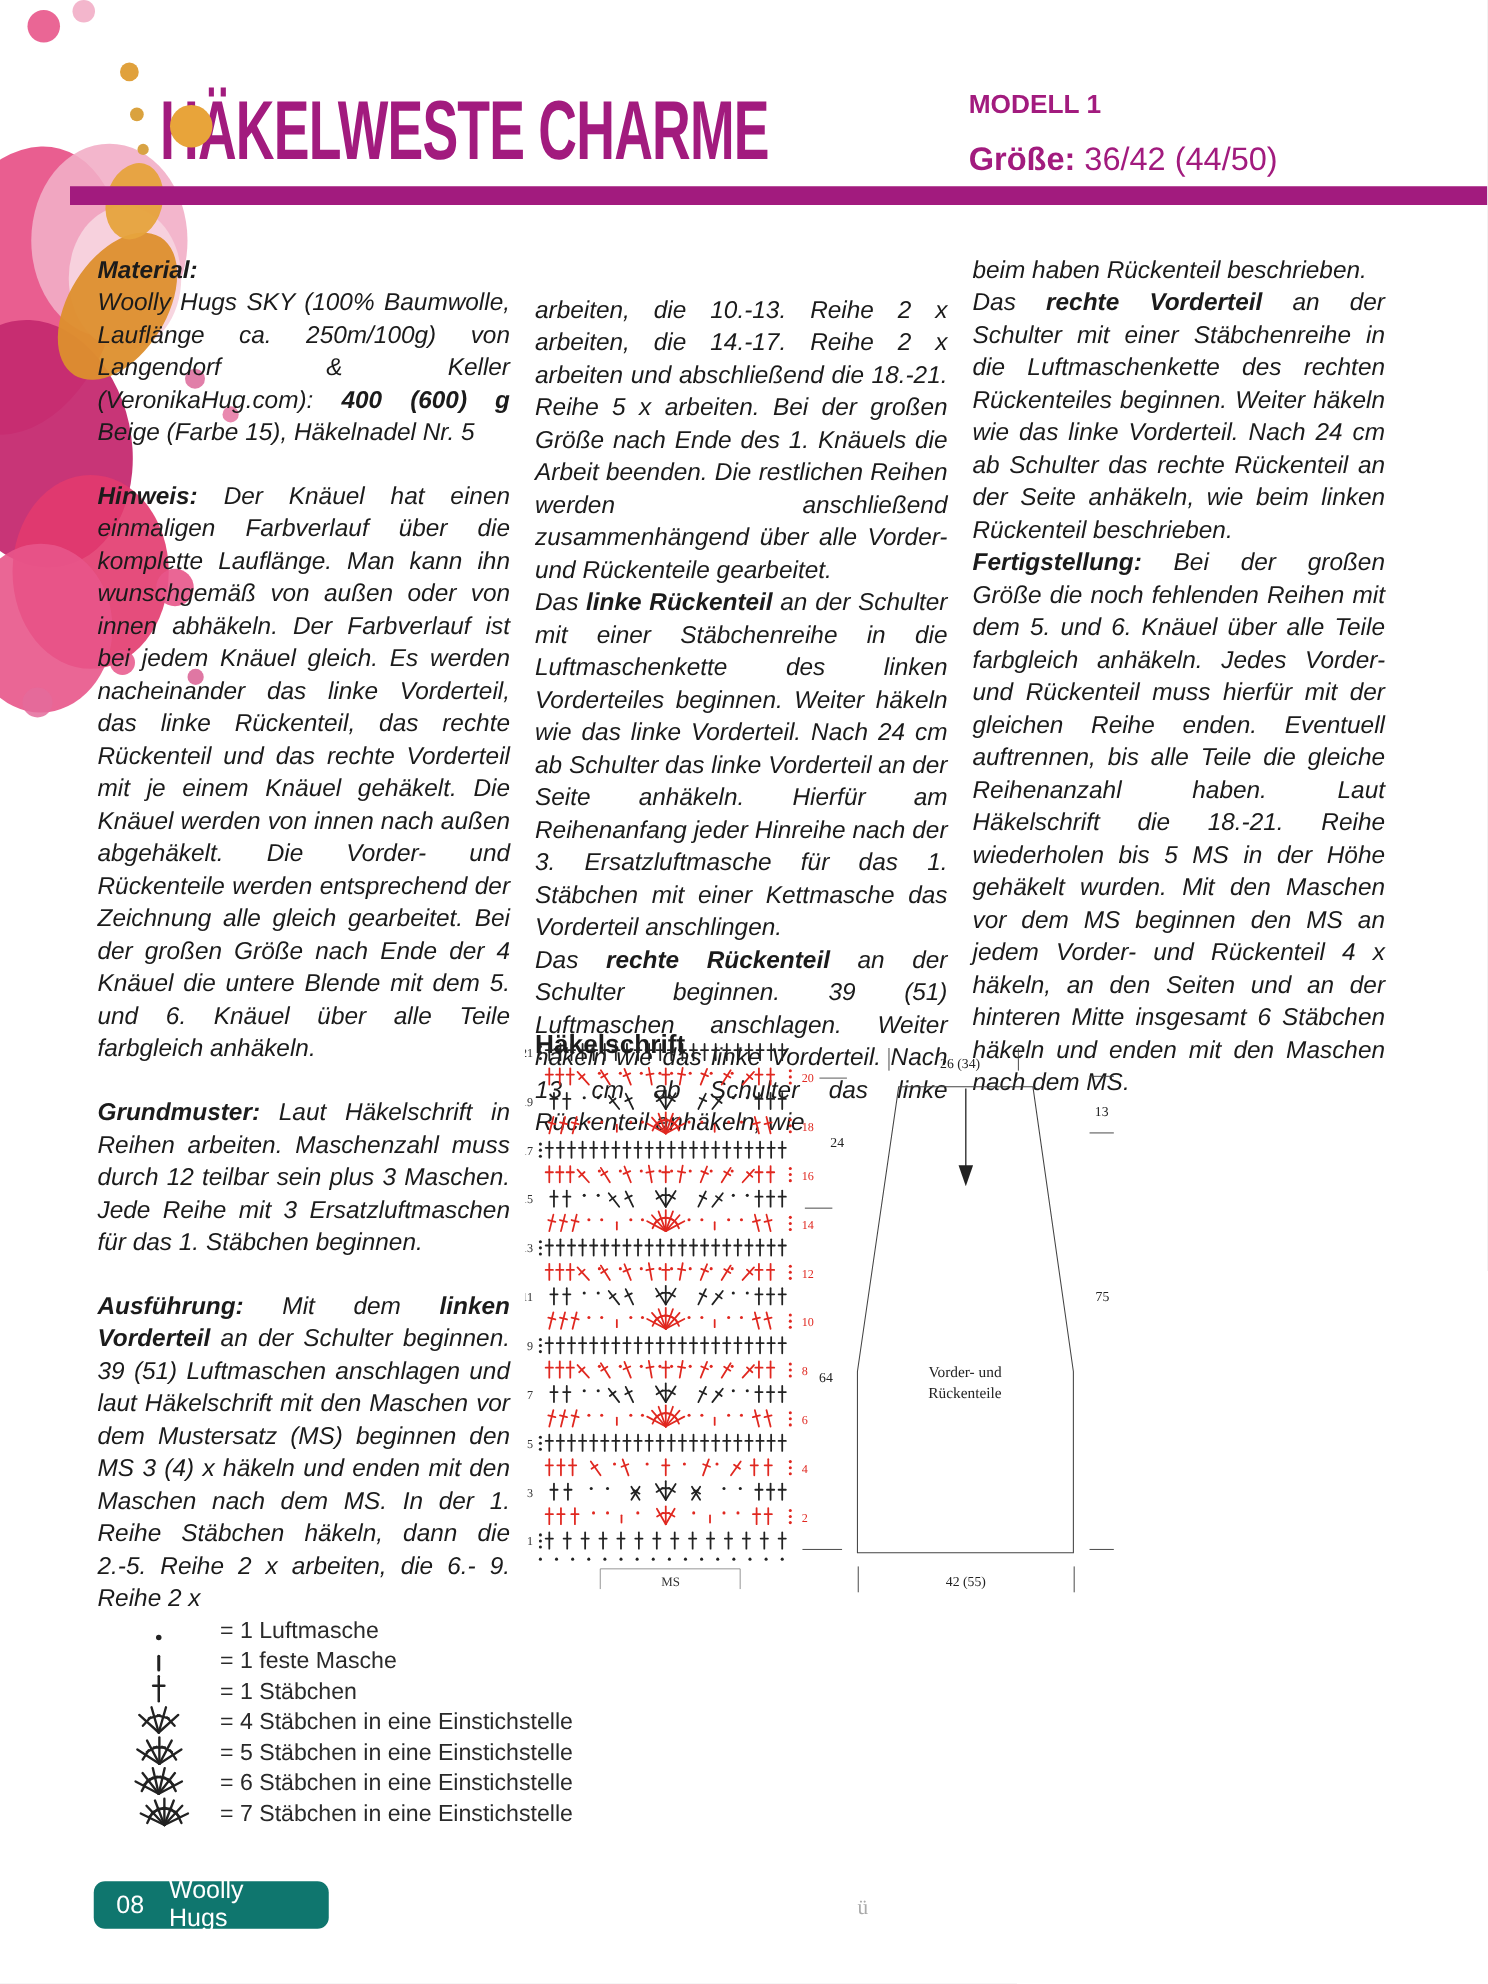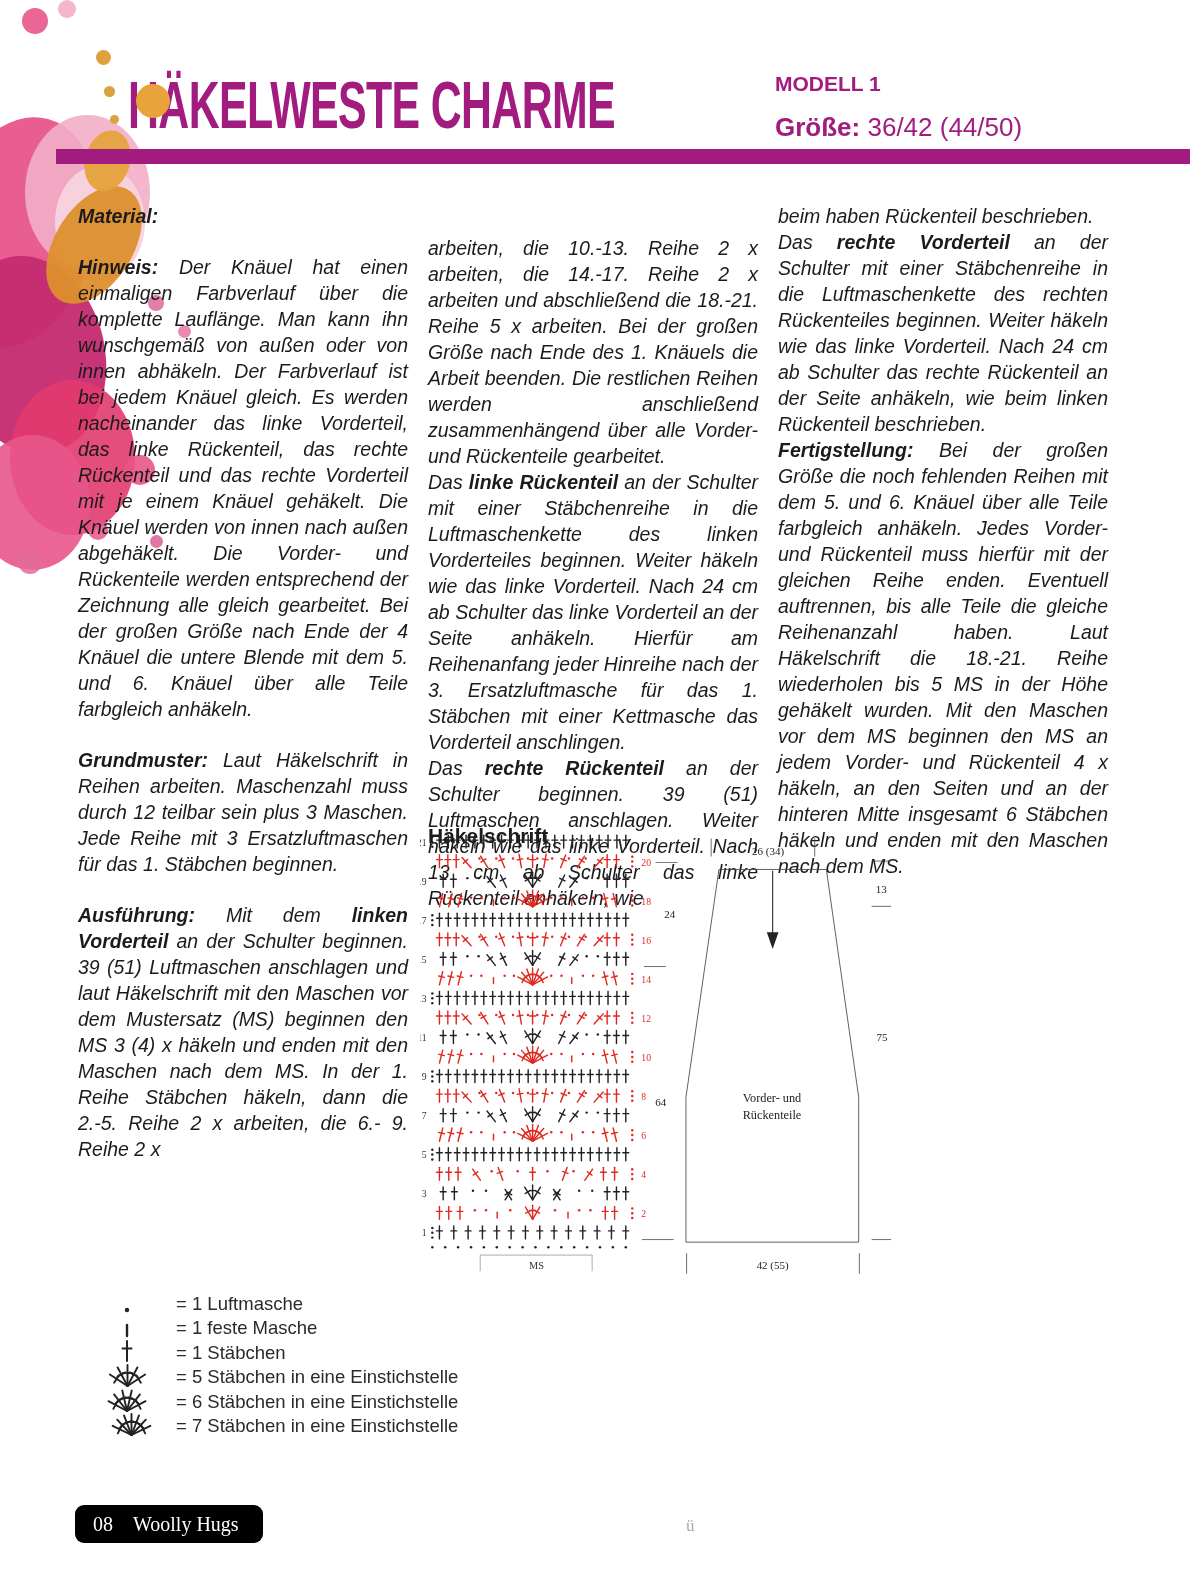--- a/index.html
+++ b/index.html
@@ -75,20 +75,21 @@
 
   <h1 class="title" style="color: rgb(162, 27, 126);">HÄKELWESTE CHARME</h1>
   <div class="model-info">
     <p class="model-line" style="color: rgb(162, 27, 126);">MODELL 1</p>
     <p class="size-line" style="color: rgb(162, 27, 126);"><b>Größe:</b> <span>36/42 (44/50)</span></p>
   </div>
   <div class="header-bar" style="background: rgb(162, 27, 126);"></div>
 
   <div class="col" id="col1">
       <p><b>Material:</b></p>
+      <p>Woolly Hugs SKY (100% Baumwolle, Lauflänge ca. 250m/100g) von Langendorf &amp; Keller (VeronikaHug.com): <b>400 (600) g</b> Beige (Farbe 15), Häkelnadel Nr. 5</p>
       <p class="gap"><b>Hinweis: </b>Der Knäuel hat einen einmaligen Farbverlauf über die komplette Lauflänge. Man kann ihn wunschgemäß von außen oder von innen abhäkeln. Der Farbverlauf ist bei jedem Knäuel gleich. Es werden nacheinander das linke Vorderteil, das linke Rückenteil, das rechte Rückenteil und das rechte Vorderteil mit je einem Knäuel gehäkelt. Die Knäuel werden von innen nach außen abgehäkelt. Die Vorder- und Rückenteile werden entsprechend der Zeichnung alle gleich gearbeitet. Bei der großen Größe nach Ende der 4 Knäuel die untere Blende mit dem 5. und 6. Knäuel über alle Teile farbgleich anhäkeln.</p>
       <p class="gap"><b>Grundmuster: </b>Laut Häkelschrift in Reihen arbeiten. Maschenzahl muss durch 12 teilbar sein plus 3 Maschen. Jede Reihe mit 3 Ersatzluftmaschen für das 1. Stäbchen beginnen.</p>
       <p class="gap"><b>Ausführung: </b>Mit dem <b>linken Vorderteil</b> an der Schulter beginnen. 39 (51) Luftmaschen anschlagen und laut Häkelschrift mit den Maschen vor dem Mustersatz (MS) beginnen den MS 3 (4) x häkeln und enden mit den Maschen nach dem MS. In der 1. Reihe Stäbchen häkeln, dann die 2.-5. Reihe 2 x arbeiten, die 6.- 9. Reihe 2 x</p>
     </div>
   <div class="col" id="col2">
       <p>arbeiten, die 10.-13. Reihe 2 x arbeiten, die 14.-17. Reihe 2 x arbeiten und abschließend die 18.-21. Reihe 5 x arbeiten. Bei der großen Größe nach Ende des 1. Knäuels die Arbeit beenden. Die restlichen Reihen werden anschließend zusammenhängend über alle Vorder- und Rückenteile gearbeitet.</p>
       <p>Das <b>linke Rückenteil</b> an der Schulter mit einer Stäbchenreihe in die Luftmaschenkette des linken Vorderteiles beginnen. Weiter häkeln wie das linke Vorderteil. Nach 24 cm ab Schulter das linke Vorderteil an der Seite anhäkeln. Hierfür am Reihenanfang jeder Hinreihe nach der 3. Ersatzluftmasche für das 1. Stäbchen mit einer Kettmasche das Vorderteil anschlingen.</p>
       <p>Das <b>rechte Rückenteil</b> an der Schulter beginnen. 39 (51) Luftmaschen anschlagen. Weiter häkeln wie das linke Vorderteil. Nach 13 cm ab Schulter das linke Rückenteil anhäkeln, wie</p>
     </div>
   <div class="col" id="col3">
@@ -1564,20 +1565,43 @@
               <g transform="rotate(0 7 24)">
                 <line x1="7" y1="24" x2="7" y2="4" stroke="#222222" stroke-width="2" stroke-linecap="round"></line>
                 <line x1="2.5" y1="11.6" x2="11.5" y2="11.6" stroke="#222222" stroke-width="2" stroke-linecap="round"></line>
               </g>
             </svg>
           </span>
           <span class="leg-label">= 1 Stäbchen</span>
         </div>
         <div class="leg-row">
           <span class="leg-sym">
+            <svg width="74" height="29">
+              <g transform="rotate(-48 37 27)">
+                <line x1="37" y1="27" x2="37" y2="6" stroke="#222222" stroke-width="1.9" stroke-linecap="round"></line>
+                <line x1="32.5" y1="13.98" x2="41.5" y2="13.98" stroke="#222222" stroke-width="1.9" stroke-linecap="round"></line>
+              </g>
+              <g transform="rotate(-16 37 27)">
+                <line x1="37" y1="27" x2="37" y2="6" stroke="#222222" stroke-width="1.9" stroke-linecap="round"></line>
+                <line x1="32.5" y1="13.98" x2="41.5" y2="13.98" stroke="#222222" stroke-width="1.9" stroke-linecap="round"></line>
+              </g>
+              <g transform="rotate(16 37 27)">
+                <line x1="37" y1="27" x2="37" y2="6" stroke="#222222" stroke-width="1.9" stroke-linecap="round"></line>
+                <line x1="32.5" y1="13.98" x2="41.5" y2="13.98" stroke="#222222" stroke-width="1.9" stroke-linecap="round"></line>
+              </g>
+              <g transform="rotate(48 37 27)">
+                <line x1="37" y1="27" x2="37" y2="6" stroke="#222222" stroke-width="1.9" stroke-linecap="round"></line>
+                <line x1="32.5" y1="13.98" x2="41.5" y2="13.98" stroke="#222222" stroke-width="1.9" stroke-linecap="round"></line>
+              </g>
+            </svg>
+          </span>
+          <span class="leg-label">= 4 Stäbchen in eine Einstichstelle</span>
+        </div>
+        <div class="leg-row">
+          <span class="leg-sym">
             <svg width="85" height="29">
               <g transform="rotate(-57 42.5 27)">
                 <line x1="42.5" y1="27" x2="42.5" y2="6" stroke="#222222" stroke-width="1.9" stroke-linecap="round"></line>
                 <line x1="38" y1="13.98" x2="47" y2="13.98" stroke="#222222" stroke-width="1.9" stroke-linecap="round"></line>
               </g>
               <g transform="rotate(-28 42.5 27)">
                 <line x1="42.5" y1="27" x2="42.5" y2="6" stroke="#222222" stroke-width="1.9" stroke-linecap="round"></line>
                 <line x1="38" y1="13.98" x2="47" y2="13.98" stroke="#222222" stroke-width="1.9" stroke-linecap="round"></line>
               </g>
               <g transform="rotate(0 42.5 27)">
@@ -1658,18 +1682,18 @@
                 <line x1="53.5" y1="27" x2="53.5" y2="6" stroke="#222222" stroke-width="1.9" stroke-linecap="round"></line>
                 <line x1="49" y1="13.98" x2="58" y2="13.98" stroke="#222222" stroke-width="1.9" stroke-linecap="round"></line>
               </g>
             </svg>
           </span>
           <span class="leg-label">= 7 Stäbchen in eine Einstichstelle</span>
         </div>
       </div>
   </div>
 
-  <div class="footer" style="background: #000000; color: rgb(255, 255, 255); font-family: Liberation Serif, serif;">
+  <div class="footer" style="background: #0f766e; color: rgb(255, 255, 255);">
     <span class="pgnum">08</span>
     <span>Woolly Hugs</span>
   </div>
   <span class="stray">ü</span>
 </div>
 
 </body></html>

